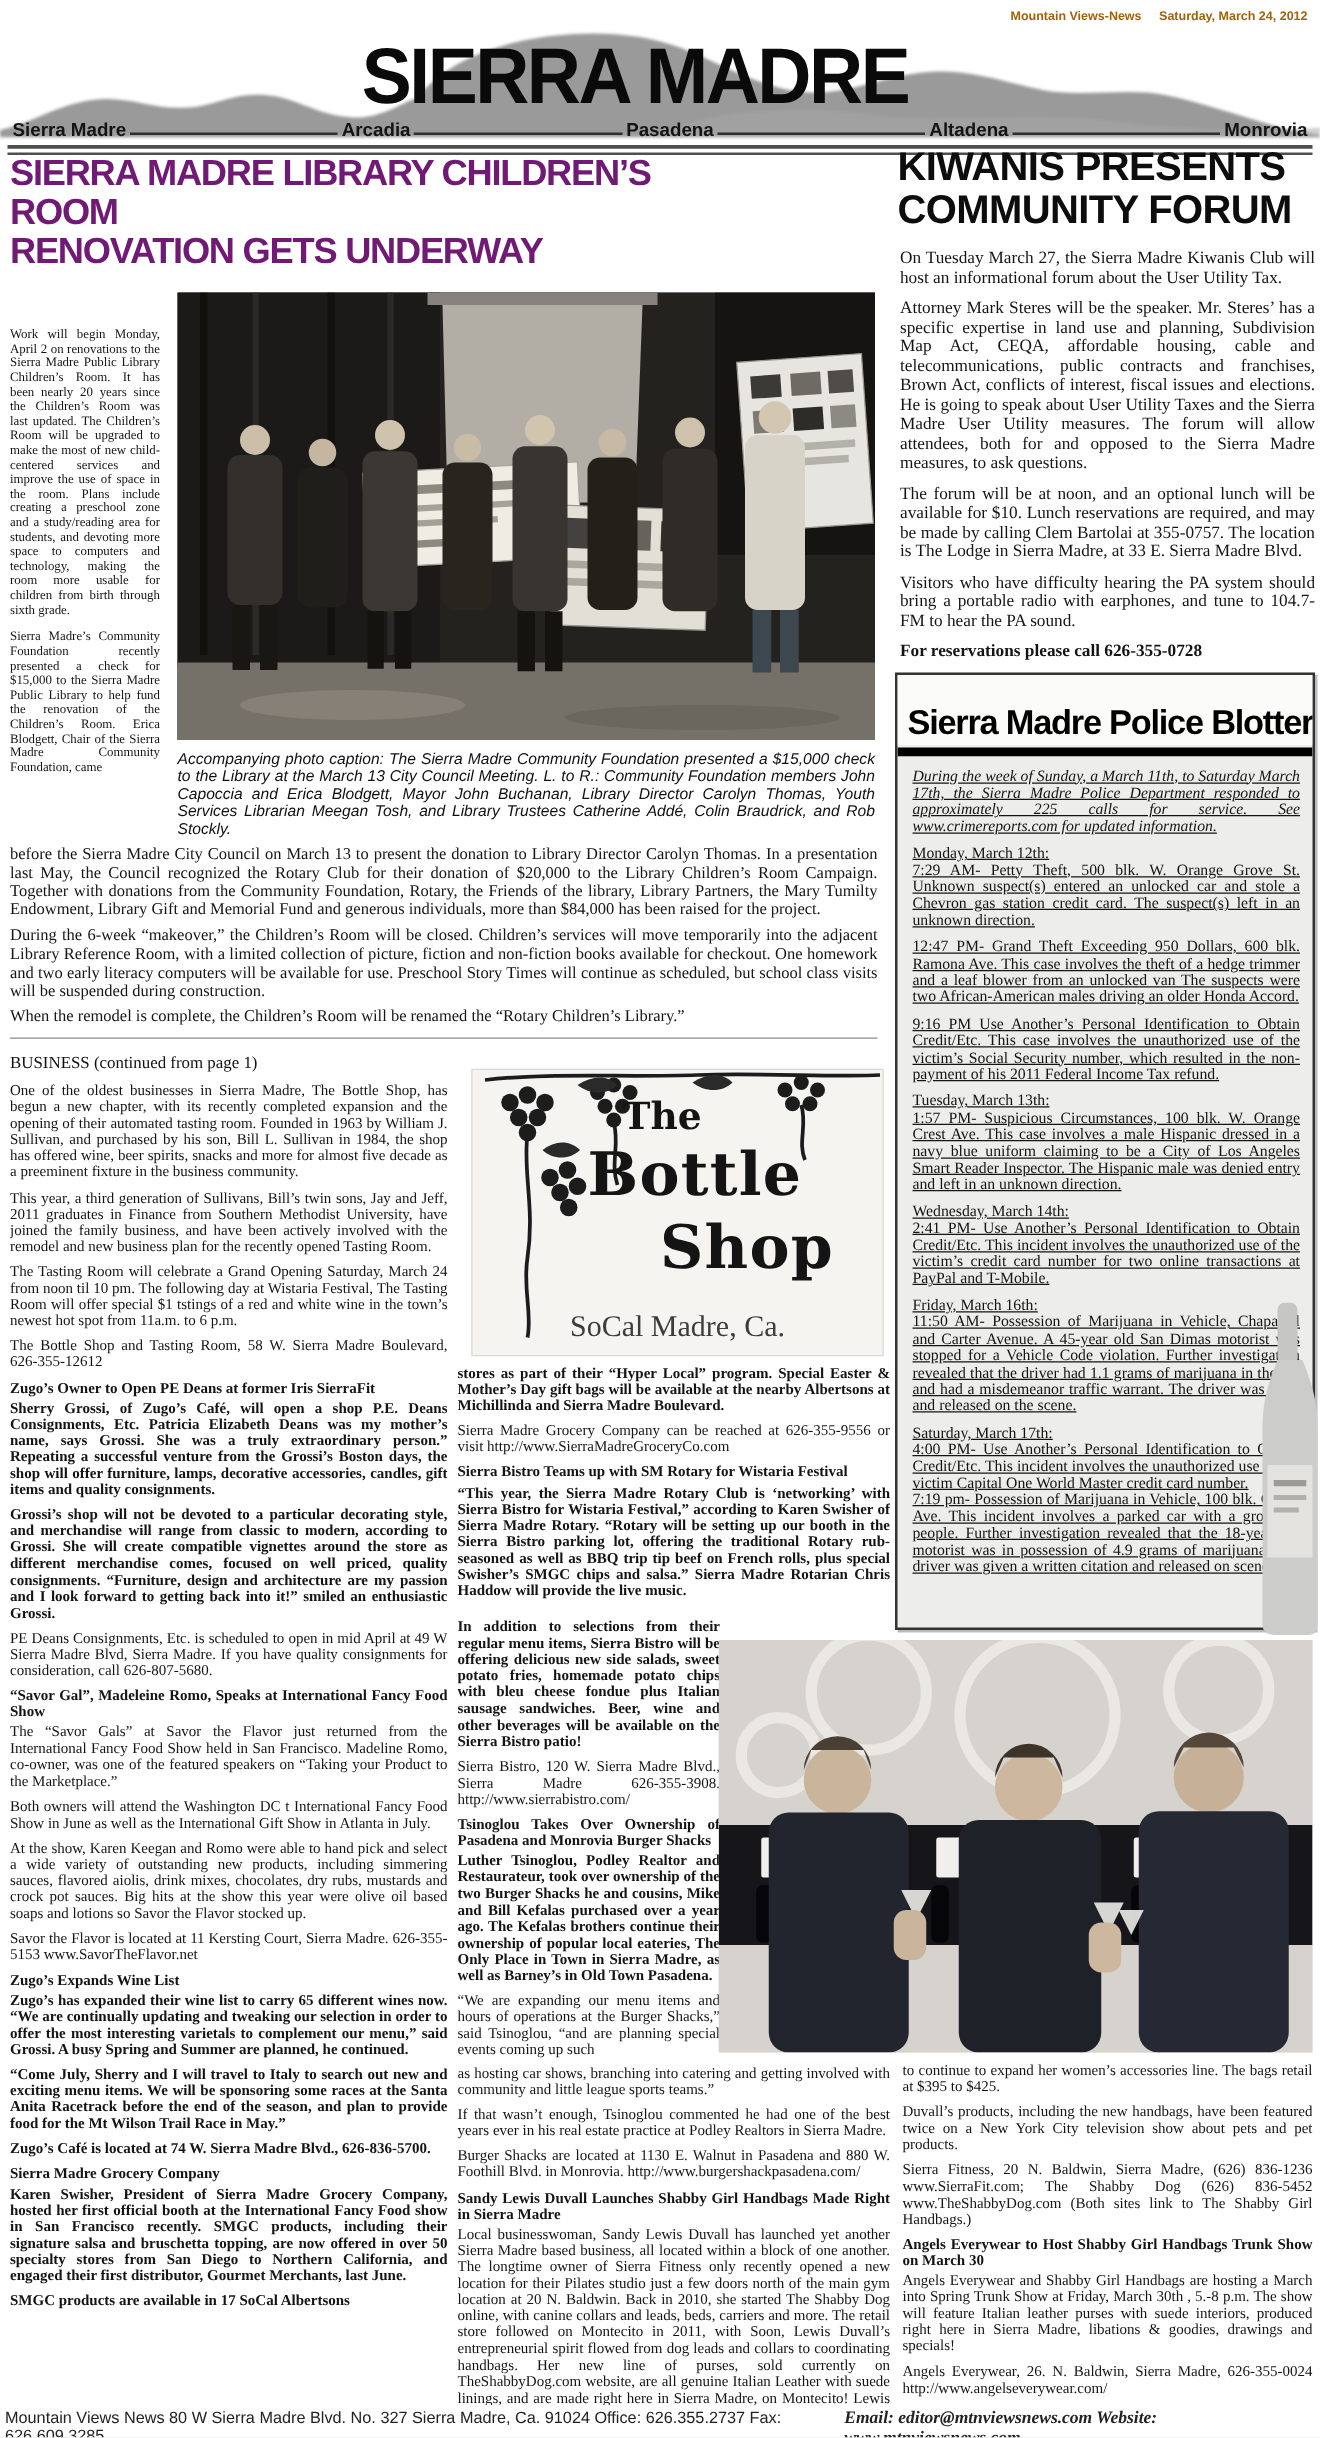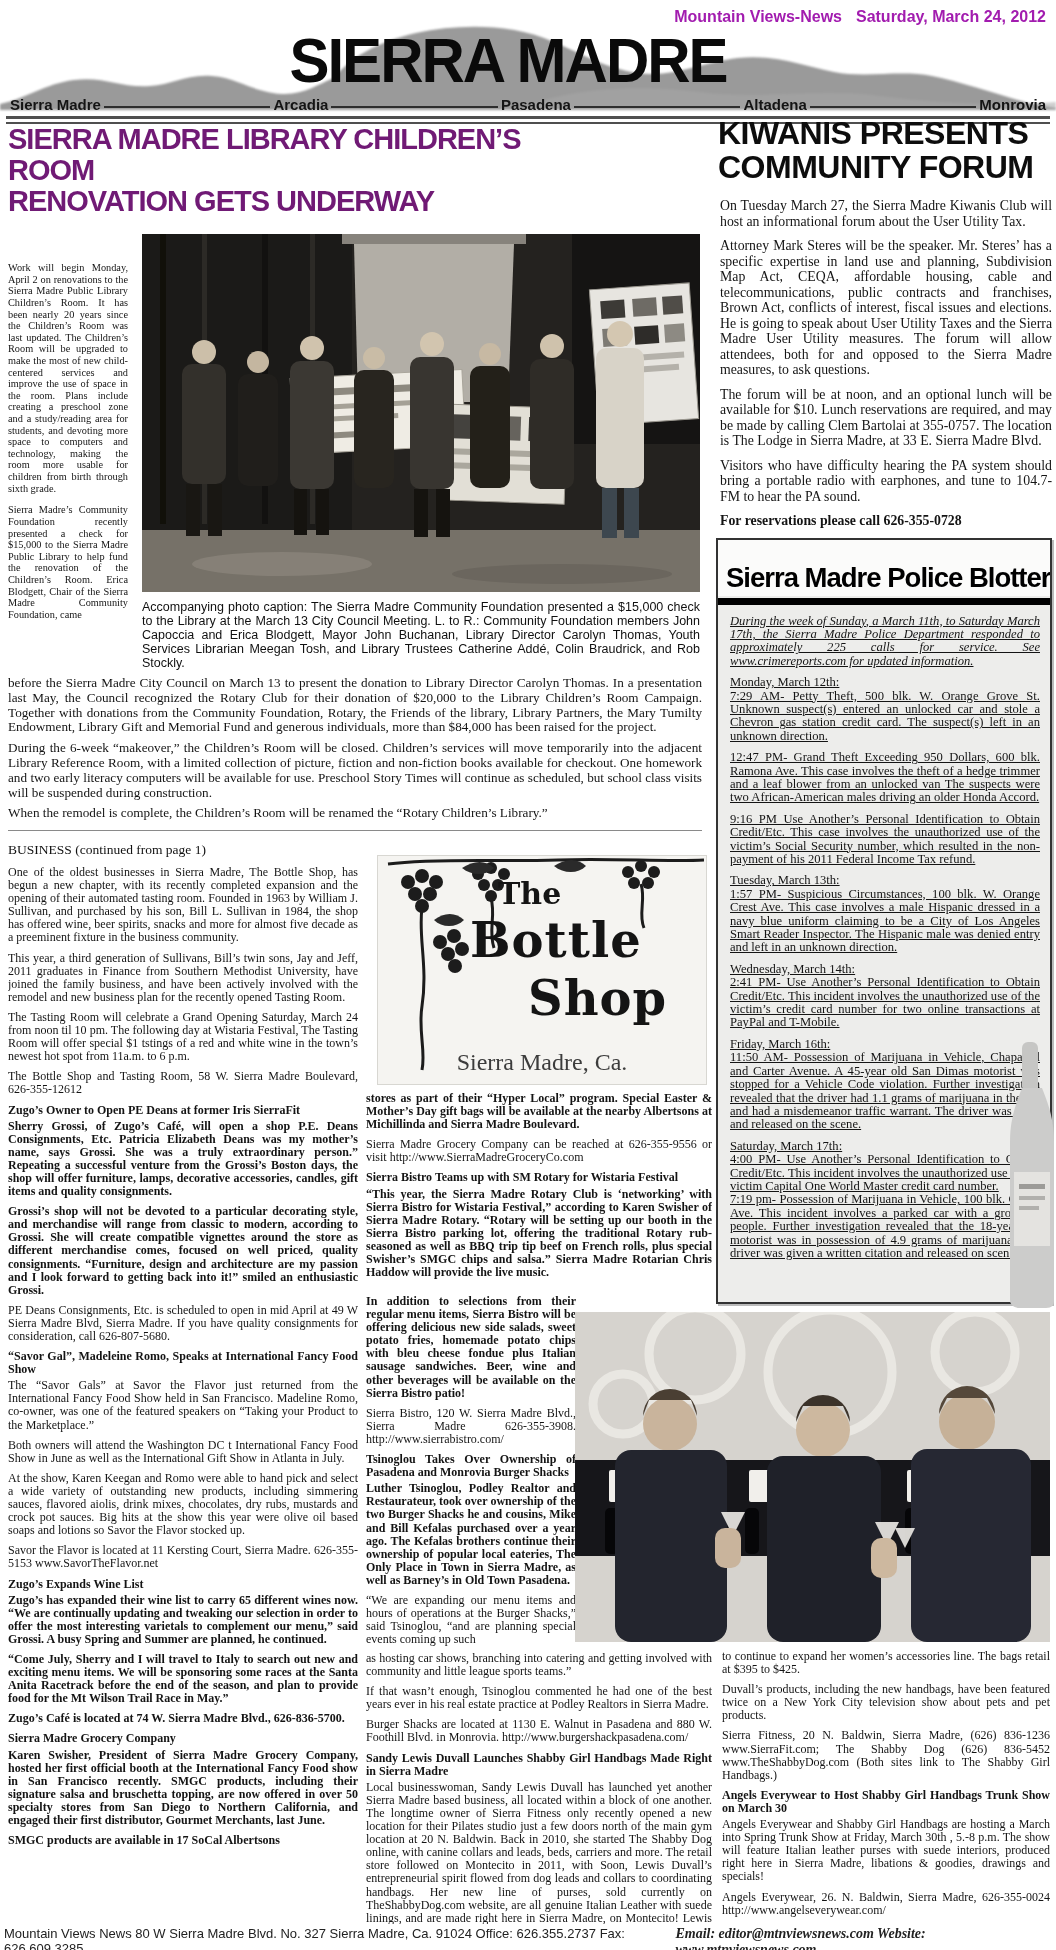--- a/index.html
+++ b/index.html
@@ -1,39 +1,39 @@
 <!DOCTYPE html>
 <html><head>
 <meta charset="utf-8">
 <style>
   html,body{margin:0;padding:0;background:#e8e8e8;}
   #page{position:relative;width:1056px;height:1950px;background:#ffffff;overflow:hidden;
         font-family:"Liberation Serif",serif;color:#141414;}
   
   #mvn-dateline{position:absolute;top:8px;right:10px;font-family:"Liberation Sans",sans-serif;
-        font-weight:bold;font-size:16px;color:#a21caf;}
+        font-weight:bold;font-size:10px;color:#a16207;}
   #mvn-dateline span{margin-left:14px;}
   #mountains{position:absolute;top:18px;left:0;width:1056px;height:92px;filter:blur(1.2px);}
   #masthead-title{position:absolute;top:26px;left:0;width:1016px;text-align:center;
         font-family:"Liberation Sans",sans-serif;font-weight:900;font-size:60px;letter-spacing:-2px;
         color:#0a0a0a;transform:scaleY(1.05);}
   #cities-row{position:absolute;top:96px;left:10px;width:1036px;display:flex;align-items:flex-end;
         font-family:"Liberation Sans",sans-serif;font-weight:bold;font-size:15px;color:#141414;}
   .cline{flex:1;border-bottom:2px solid #2e2e2e;margin:0 3px 5px 3px;height:0;}
   #rule-double{position:absolute;top:116px;left:6px;width:1044px;height:3px;
         border-top:3px solid #4f4f4f;border-bottom:2px solid #4f4f4f;background:#fff;}
   
   #library-headline{position:absolute;top:124px;left:8px;width:600px;
         font-family:"Liberation Sans",sans-serif;font-weight:bold;font-size:29px;line-height:31px;
         letter-spacing:-1px;color:#701a75;}
   #library-intro-col{position:absolute;top:252px;left:8px;width:120px;height:420px;overflow:hidden;
         font-size:10.3px;line-height:11.6px;}
   #library-photo{position:absolute;top:234px;left:142px;width:558px;height:358px;background:#262523;}
   #library-caption{position:absolute;top:600px;left:142px;width:558px;
-        font-family:"Liberation Sans",sans-serif;font-size:12.5px;line-height:14px;
+        font-family:"Liberation Sans",sans-serif;font-style:italic;font-size:12.5px;line-height:14px;
         text-align:justify;color:#101010;}
   #library-body{position:absolute;top:676px;left:8px;width:694px;font-size:13.2px;line-height:14.8px;font-family:Liberation Serif, serif;}
   #library-body .para{margin:0 0 6px;}
   #business-rule{position:absolute;top:830px;left:8px;width:694px;border-top:1.5px solid #8a8a8a;}
   
   #right-col{position:absolute;top:116px;left:712px;width:342px;}
   #kiwanis-headline{font-family:"Liberation Sans",sans-serif;font-weight:bold;font-size:32px;
         line-height:34px;letter-spacing:-0.5px;color:#0d0d0d;padding-left:6px;}
   #kiwanis-body{padding:14px 2px 0 8px;font-size:13.8px;line-height:15.5px;}
   #kiwanis-body .para{margin:0 0 9px;}
@@ -291,21 +291,21 @@
       </g>
       <g fill="#2a2a2a">
         <path d="M84,12 C96,4 108,4 116,12 C108,20 94,20 84,12 Z"></path>
         <path d="M176,10 C188,2 200,2 208,10 C200,18 186,18 176,10 Z"></path>
         <path d="M56,64 C66,56 78,56 86,64 C78,72 64,72 56,64 Z"></path>
       </g>
     </svg>
     <div class="adtxt" id="ad-the">The</div>
     <div class="adtxt" id="ad-bottle">Bottle</div>
     <div class="adtxt" id="ad-shop">Shop</div>
-    <div id="ad-loc">Sierra Madre, Ca.</div>
+    <div id="ad-loc">SoCal Madre, Ca.</div>
   </div>
 
   <div id="biz-col2a" class="bizcol">
       <p class="para s-bold">stores as part of their “Hyper Local” program. Special Easter &amp; Mother’s Day gift bags will be available at the nearby Albertsons at Michillinda and Sierra Madre Boulevard.</p>
       <p class="para s-normal">Sierra Madre Grocery Company can be reached at 626-355-9556 or visit http://www.SierraMadreGroceryCo.com</p>
       <p class="para s-head">Sierra Bistro Teams up with SM Rotary for Wistaria Festival</p>
       <p class="para s-bold">“This year, the Sierra Madre Rotary Club is ‘networking’ with Sierra Bistro for Wistaria Festival,” according to Karen Swisher of Sierra Madre Rotary. “Rotary will be setting up our booth in the Sierra Bistro parking lot, offering the traditional Rotary rub-seasoned as well as BBQ trip tip beef on French rolls, plus special Swisher’s SMGC chips and salsa.” Sierra Madre Rotarian Chris Haddow will provide the live music.</p>
     </div>
   <div id="biz-col2b" class="bizcol">
       <p class="para s-bold">In addition to selections from their regular menu items, Sierra Bistro will be offering delicious new side salads, sweet potato fries, homemade potato chips with bleu cheese fondue plus Italian sausage sandwiches. Beer, wine and other beverages will be available on the Sierra Bistro patio!</p>

